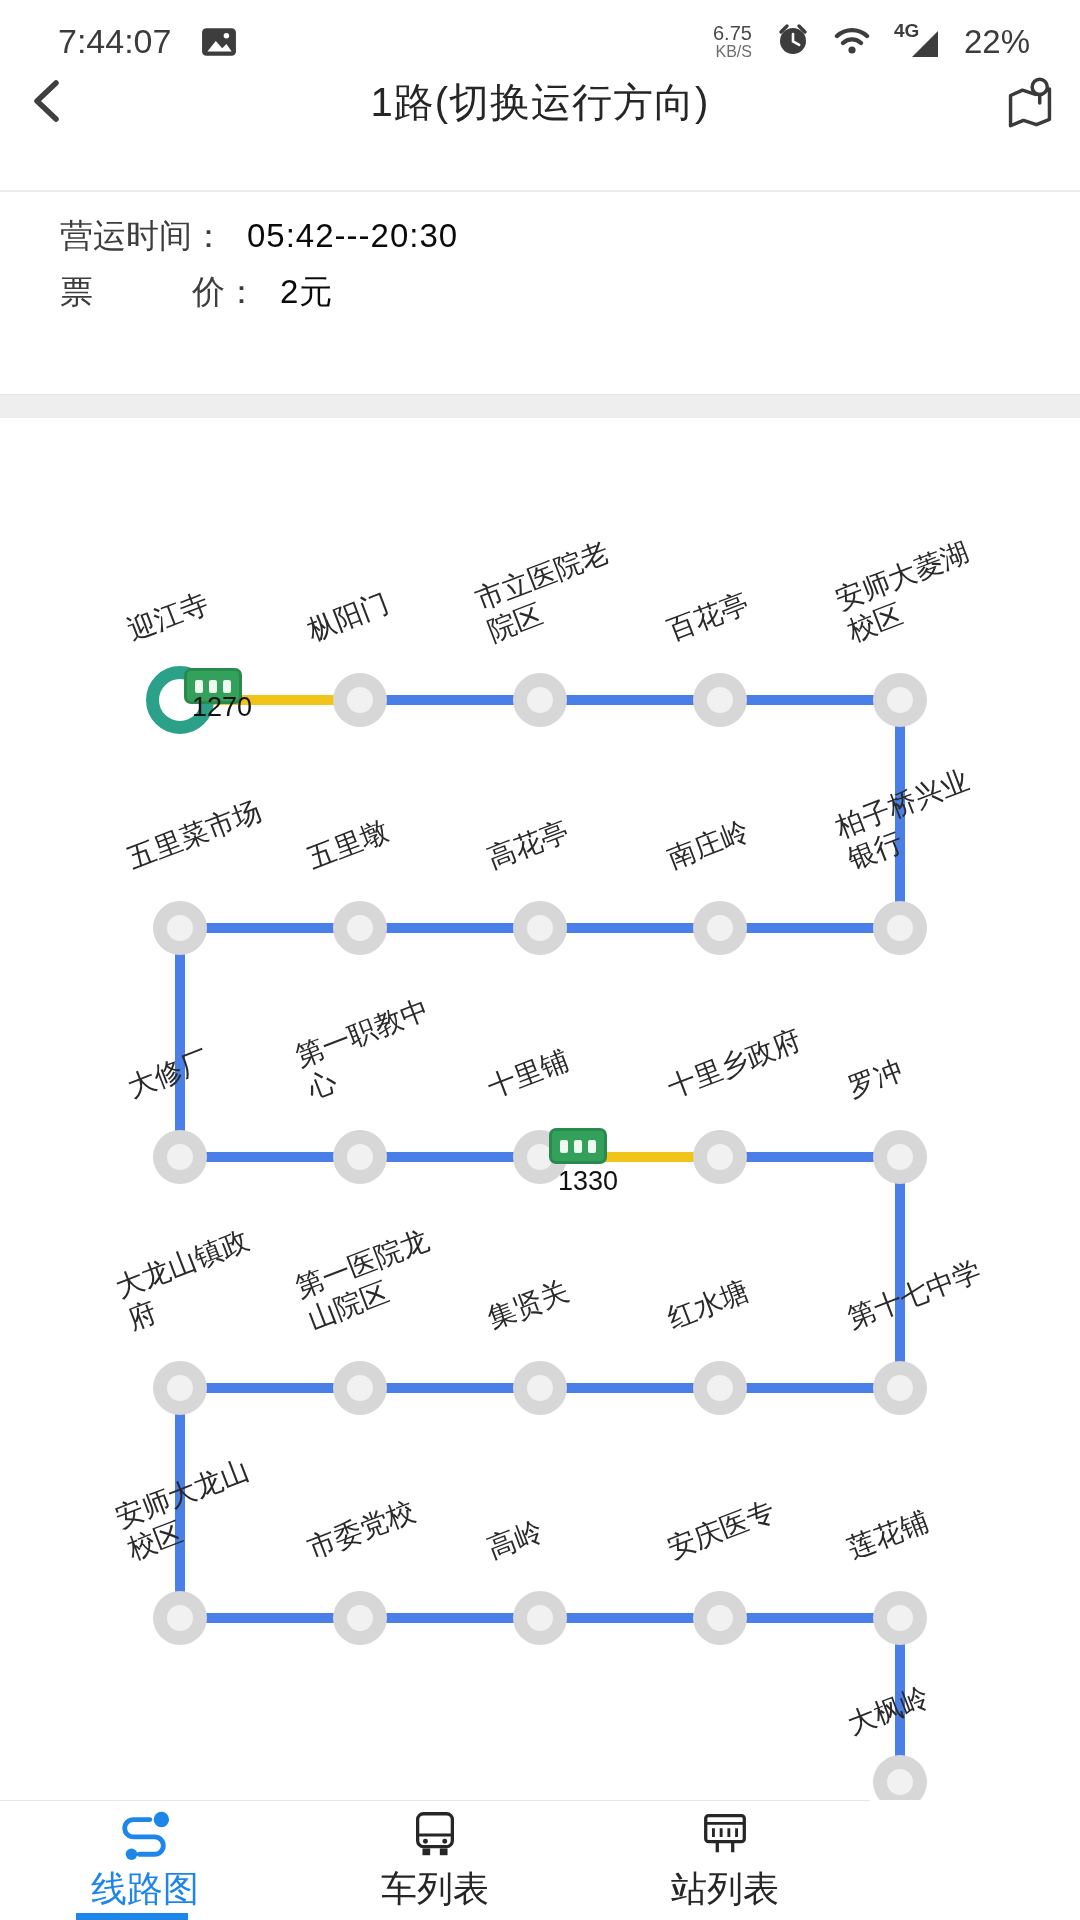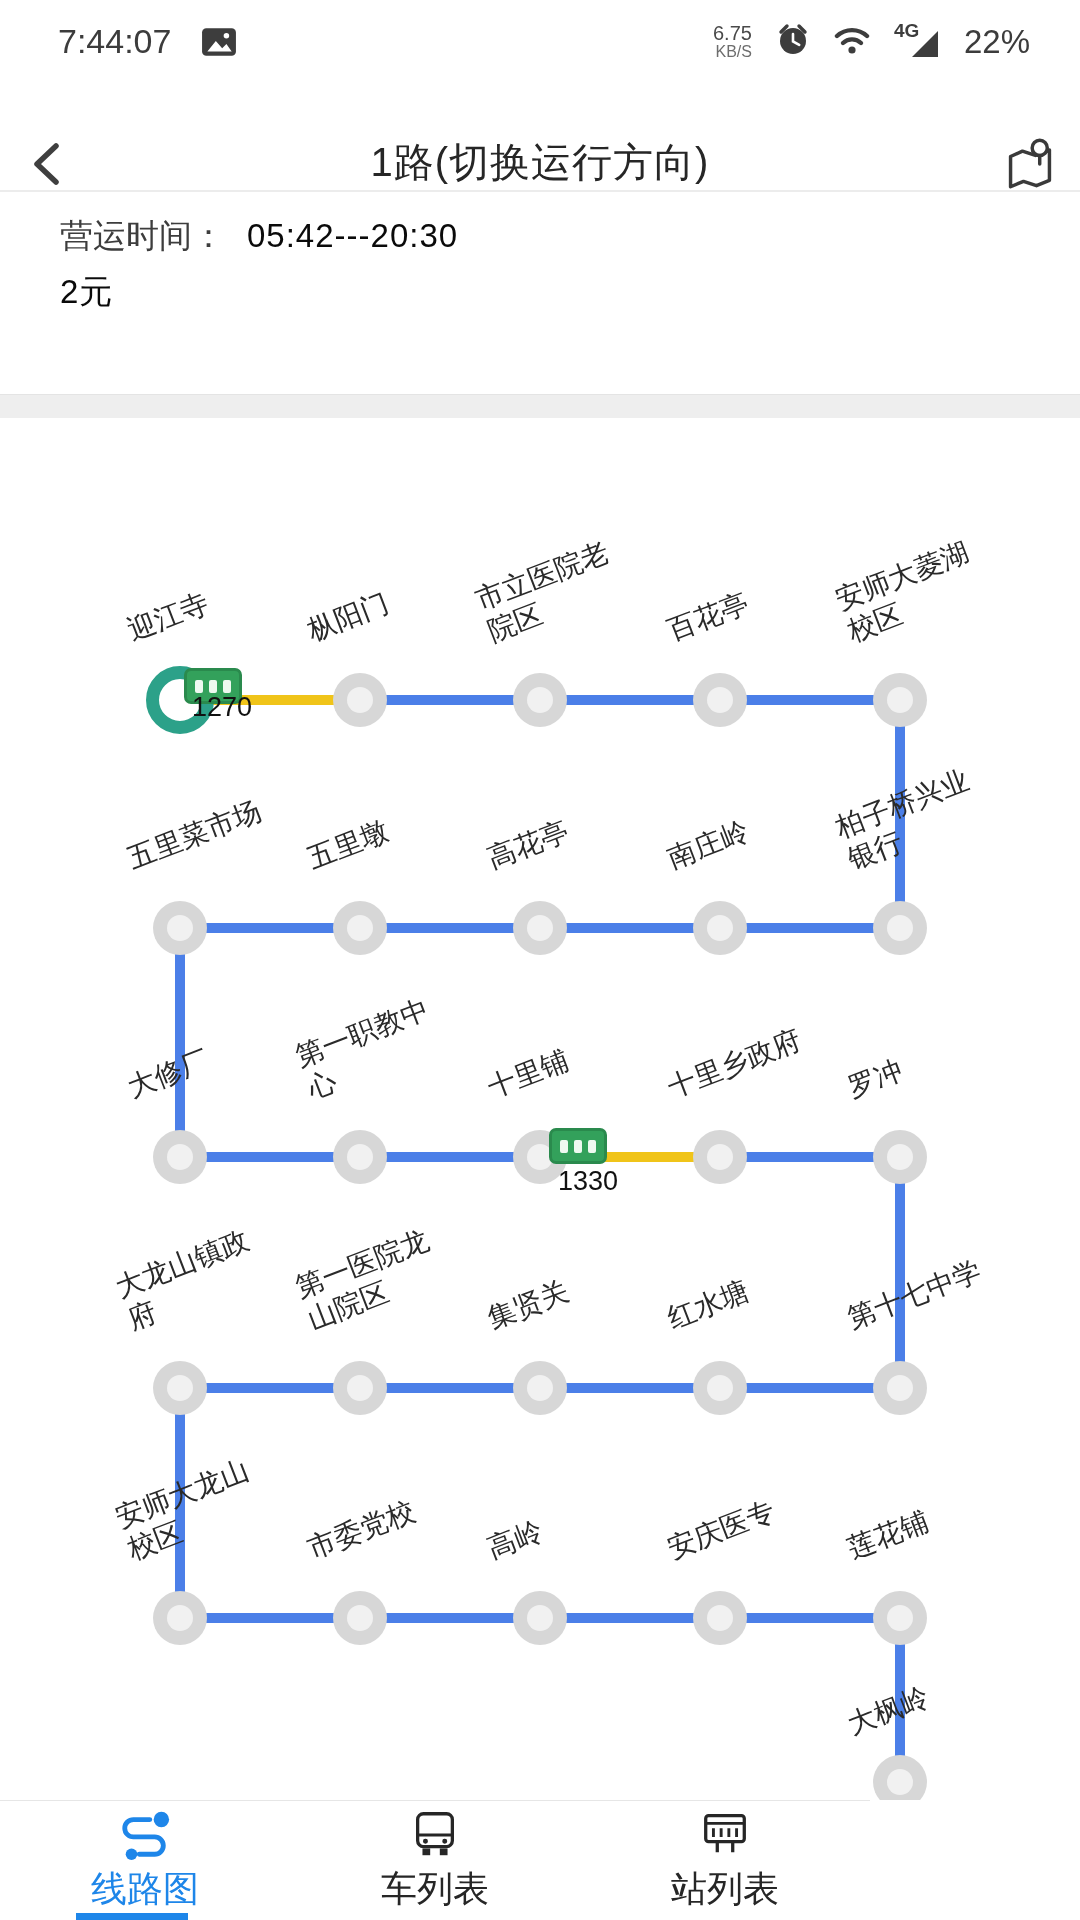--- a/index.html
+++ b/index.html
@@ -12,21 +12,21 @@
   .photo-wrap{margin-left:30px;display:flex;}
   .sb-right{margin-left:auto;display:flex;align-items:center;gap:24px;}
   .speed{display:flex;flex-direction:column;align-items:flex-end;font-size:20px;line-height:1.05;color:#4a4a4a;}
   .speed .unit{font-size:16px;color:#6d6d6d;}
   .signal-wrap{position:relative;width:46px;height:38px;}
   .signal-wrap svg{position:absolute;right:0;bottom:2px;}
   .signal-4g{position:absolute;left:0;top:-3px;font-size:19px;font-weight:700;color:#3d3d3d;}
   .battery{font-size:33px;color:#3c3c3c;}
 
   
-  header{height:115px;display:flex;align-items:flex-end;padding:0 24px;}
+  header{height:115px;display:flex;align-items:flex-start;padding:0 24px;}
   .back-button{width:72px;display:flex;cursor:pointer;}
   .page-title{flex:1;text-align:center;font-size:40px;font-weight:400;color:#262626;letter-spacing:1px;}
   .map-btn{width:72px;display:flex;justify-content:flex-end;cursor:pointer;}
   .hr{height:2px;background:#ececec;}
 
   
   .info-panel{height:202px;padding:16px 60px 0;}
   .info-row{height:56px;display:flex;align-items:center;font-size:33px;}
   .info-label{color:#3d3d3d;margin-right:22px;white-space:pre;}
   .info-value{color:#0a0a0a;letter-spacing:1px;}
@@ -113,20 +113,21 @@
   </div>
 </header>
 <div class="hr"></div>
 
 <div class="info-panel">
   <div class="info-row">
     <span class="info-label">营运时间：</span>
     <span class="info-value">05:42---20:30</span>
   </div>
   <div class="info-row">
+    <span class="info-label">票　　　价：</span>
     <span class="info-value">2元</span>
   </div>
 </div>
 <div class="band"></div>
 
 <div id="route-map">
     <div class="seg h" style="left: 180px; top: 277px; width: 180px; background: rgb(240, 196, 25);"></div>
     <div class="seg h" style="left: 360px; top: 277px; width: 180px; background: rgb(75, 127, 232);"></div>
     <div class="seg h" style="left: 540px; top: 277px; width: 180px; background: rgb(75, 127, 232);"></div>
     <div class="seg h" style="left: 720px; top: 277px; width: 180px; background: rgb(75, 127, 232);"></div>

